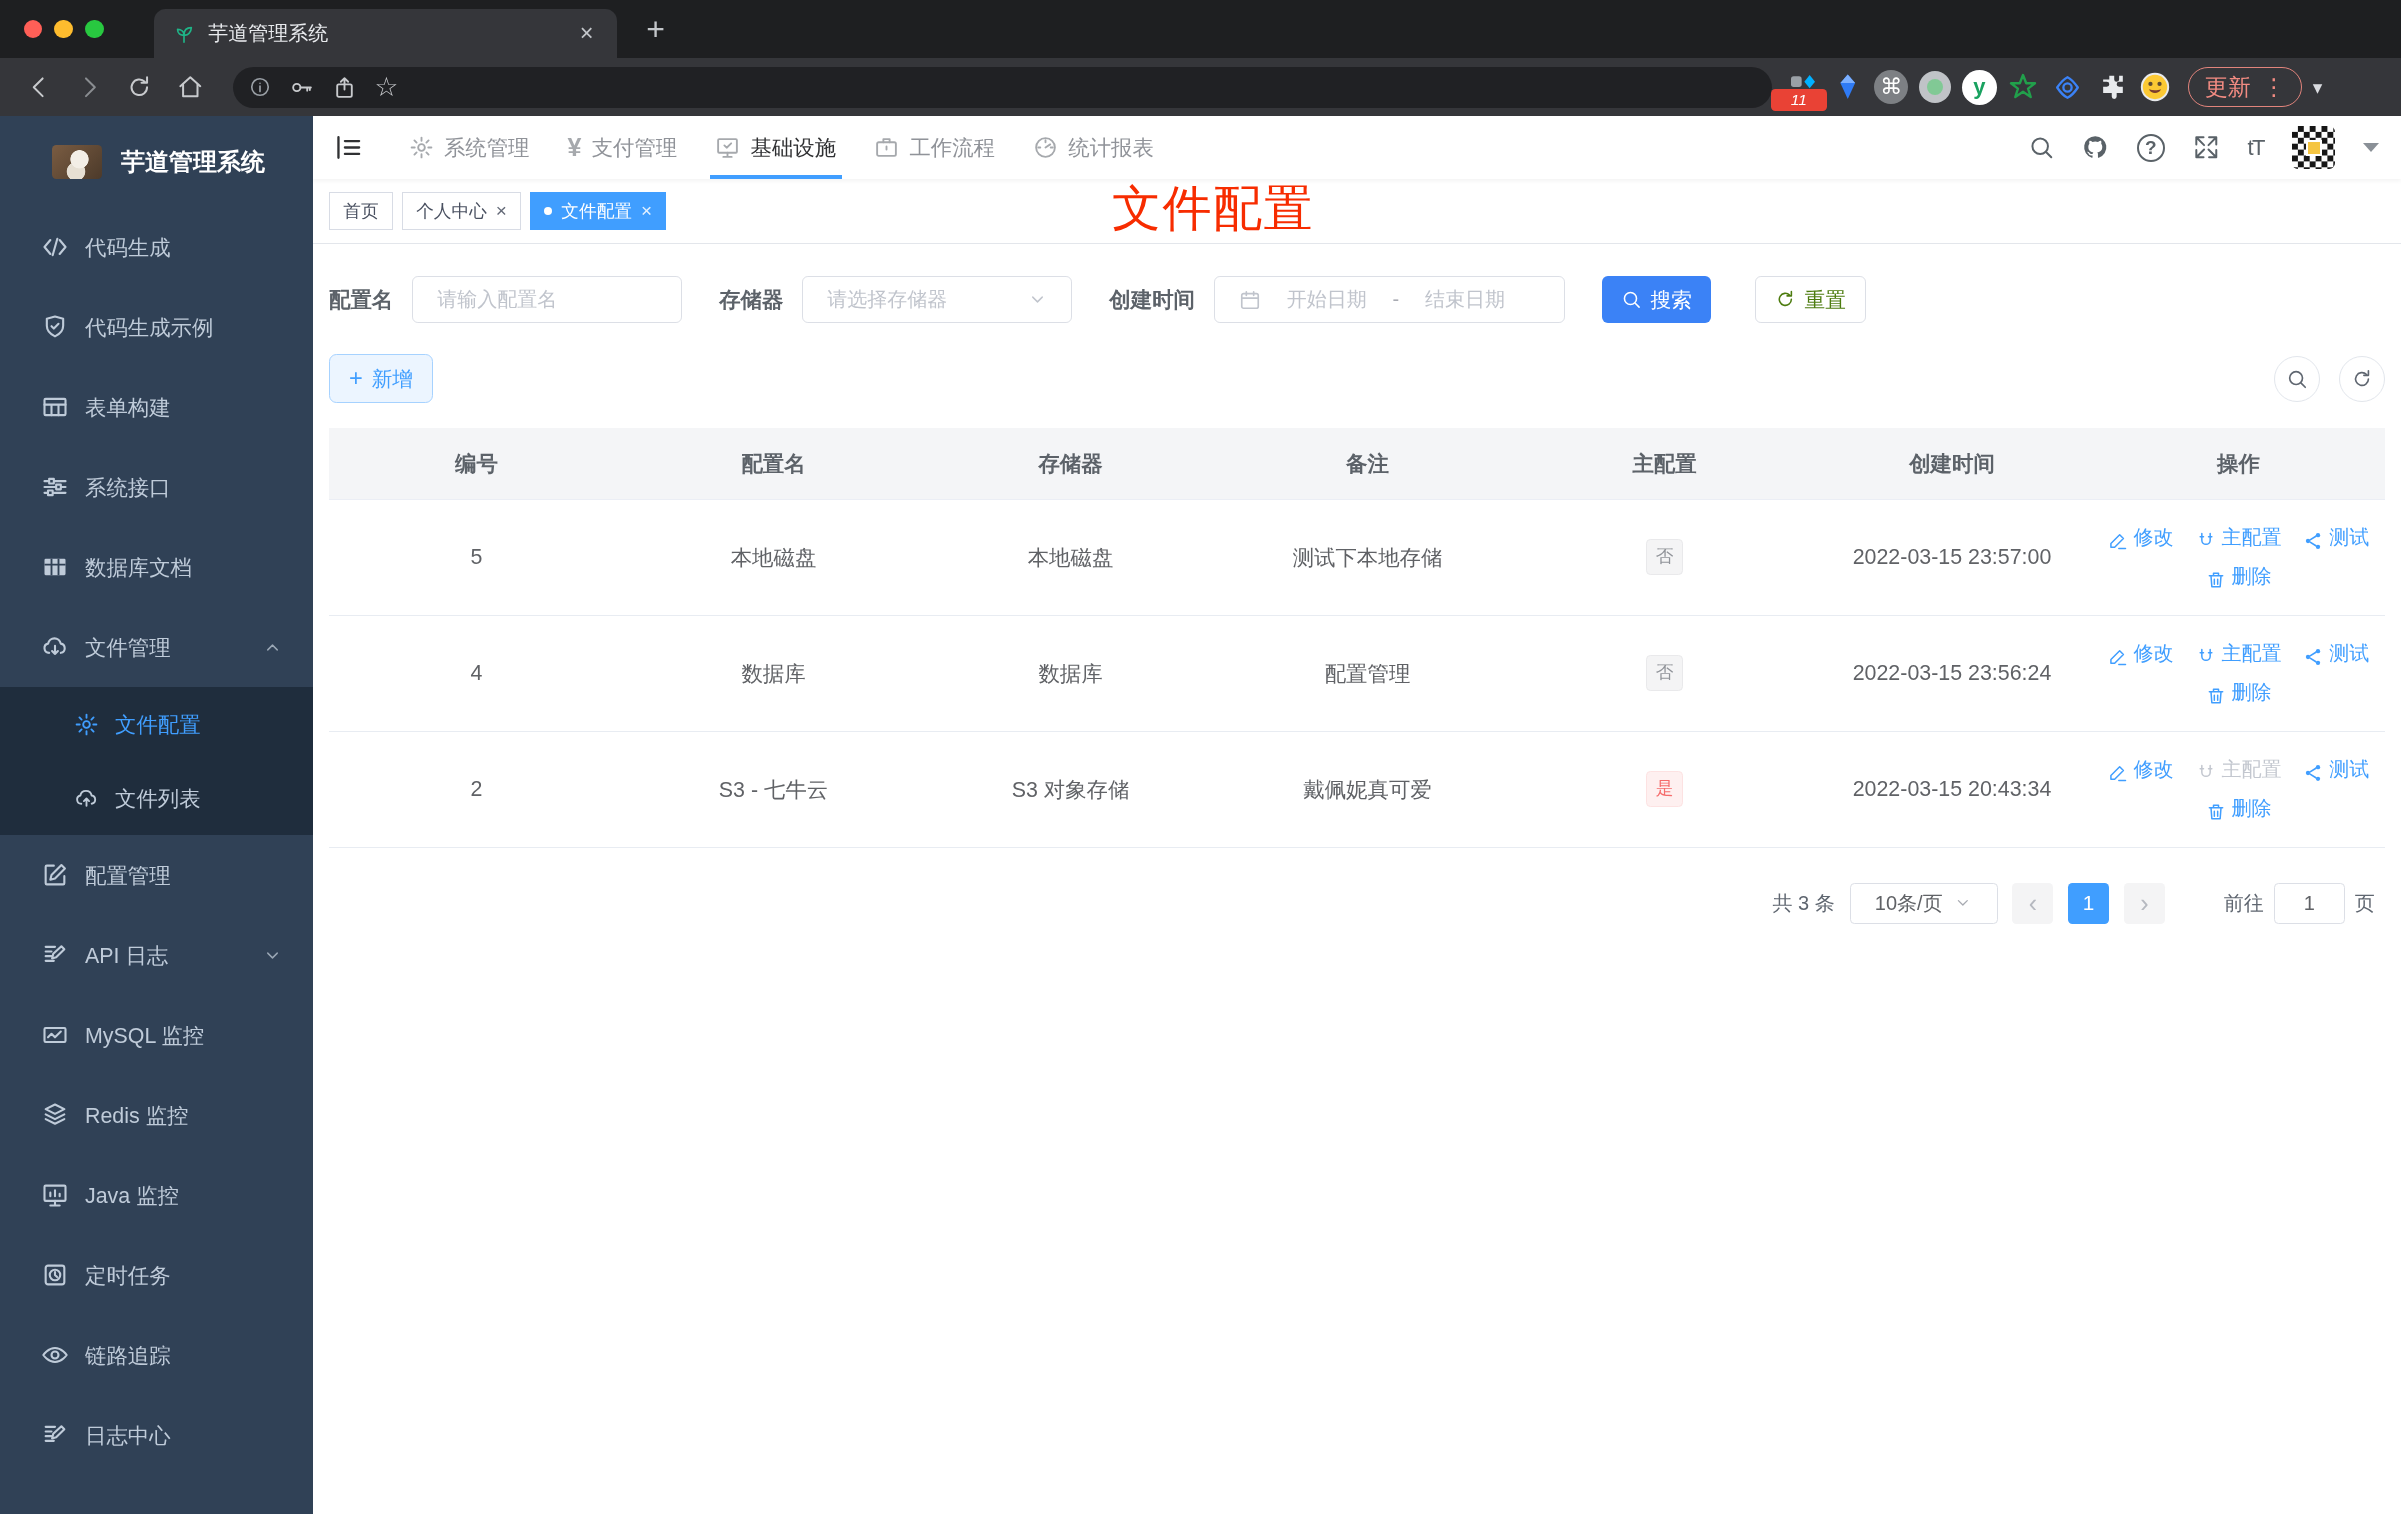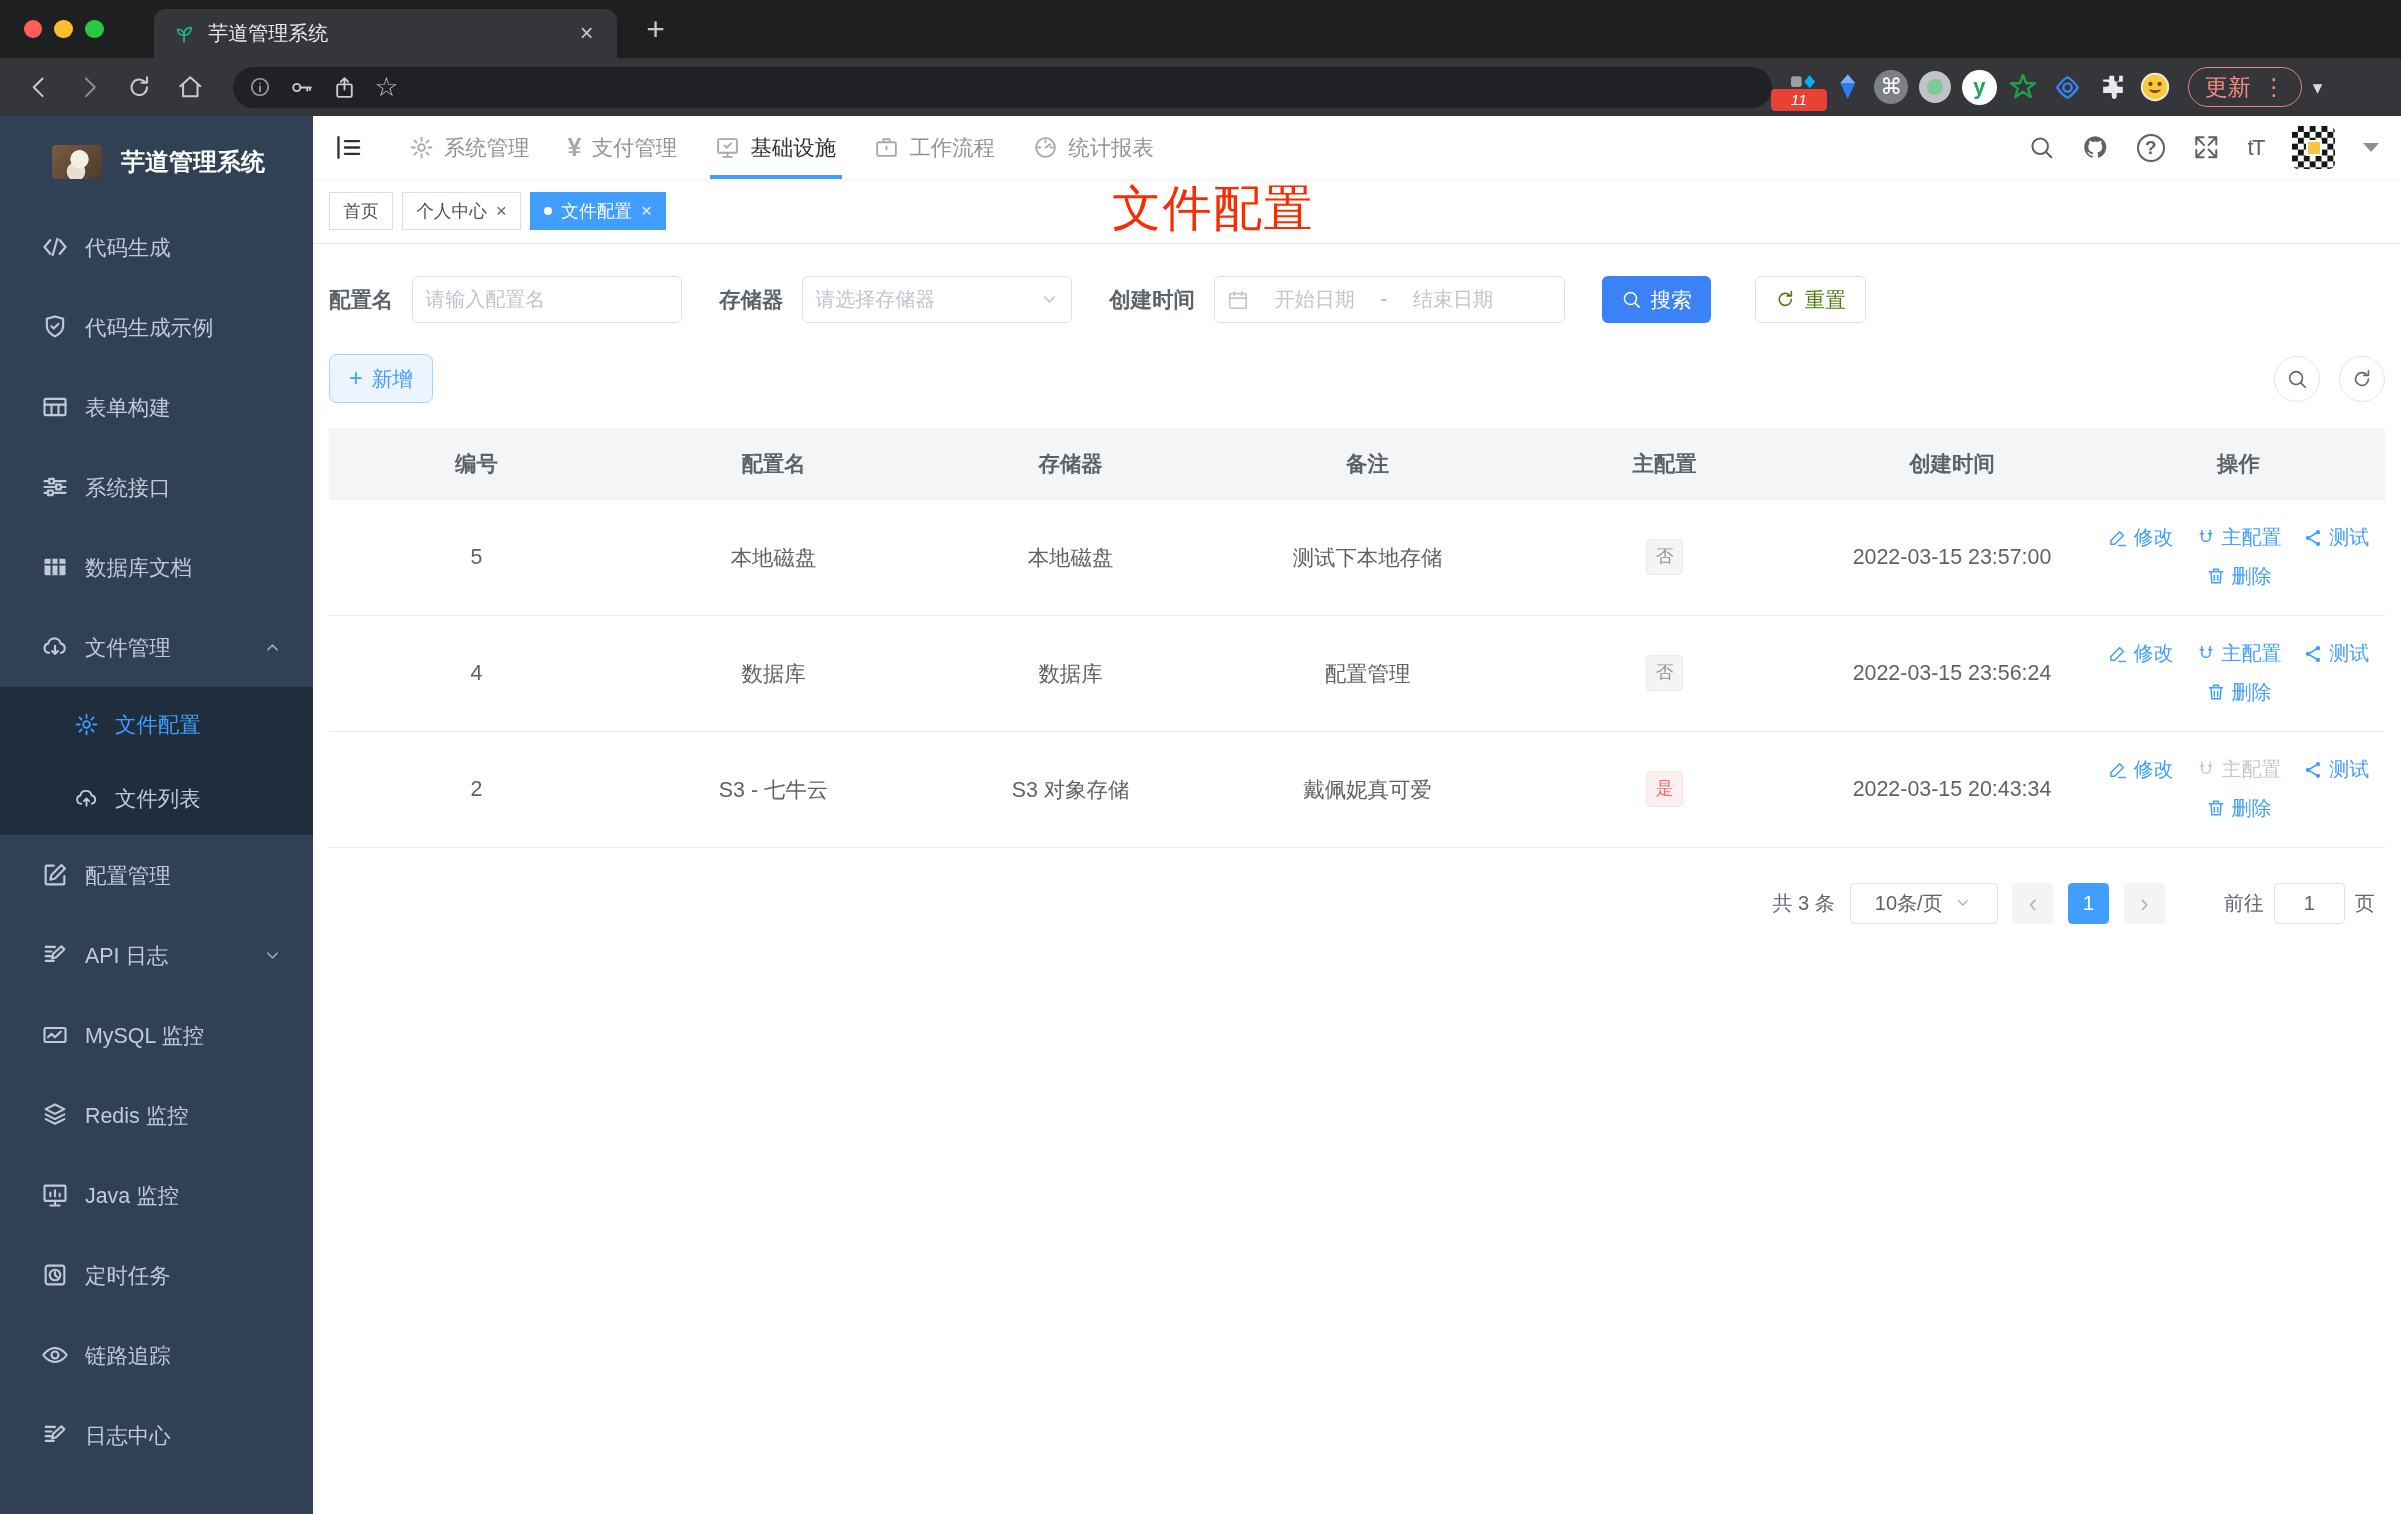--- a/index.html
+++ b/index.html
@@ -71,21 +71,21 @@
 .tag{height:38px;display:flex;align-items:center;gap:8.9px;padding:0 13.3px;border:0.7px solid #d8dce5;font-size:17.7px;color:#495060;background:#fff;cursor:pointer;white-space:nowrap}
 .tag.active{background:#409eff;border-color:#409eff;color:#fff}
 .tdot{width:8px;height:8px;border-radius:50%;background:#fff}
 .tclose{font-size:19px;opacity:.85}
 
 .annotation{position:absolute;left:1112px;top:176px;font-size:49px;font-weight:500;color:#f72c00;z-index:60;letter-spacing:1.5px;pointer-events:none}
 
 .content{padding:32px 16px 0;flex:1;min-width:0}
 .filters{display:flex;align-items:center}
 .flabel{font-size:21.4px;font-weight:700;color:#5c6269;margin-right:19px;white-space:nowrap}
-.fbox{height:47px;border:0.7px solid #dcdfe6;border-radius:5.9px;background:#fff;display:flex;align-items:center;padding:0 12px;margin-right:37px}
+.fbox{height:47px;border:0.7px solid #dcdfe6;border-radius:5.9px;background:#fff;display:flex;align-items:center;padding:0 24px;margin-right:37px}
 .finput{width:270px}
 .finput input{border:0;outline:0;width:100%;font-size:20px;color:#606266;background:transparent}
 .finput input::placeholder,.fdate input::placeholder{color:#c0c4cc}
 .fsel{width:270px;color:#c0c4cc;font-size:20px;justify-content:space-between}
 .fsel .sc{color:#c0c4cc;width:19px;height:19px}
 .fdate{width:351px;color:#c0c4cc;font-size:20px;gap:10.3px}
 .fdate input{border:0;outline:0;width:111px;font-size:20px;text-align:center;background:transparent;color:#606266}
 .cal{width:22px;height:22px;color:#c0c4cc;flex-shrink:0}
 .dsep{color:#a8abb2}
 .btn{height:47px;border-radius:5.9px;display:flex;align-items:center;gap:8.9px;font-size:20.7px;padding:0 19px;cursor:pointer;white-space:nowrap}
@@ -101,21 +101,21 @@
 .cic{width:22px;height:22px}
 
 table{width:100%;border-collapse:collapse;margin-top:25px;table-layout:fixed}
 th{height:71px;background:#f4f5f7;font-size:21.4px;color:#5c6269;font-weight:700;text-align:center;border-bottom:0.7px solid #ebeef5}
 td{height:116px;font-size:21.4px;color:#606266;text-align:center;border-bottom:0.7px solid #e8ecf2;vertical-align:middle}
 .tagc{display:inline-block;min-width:35px;padding:5.9px 8.9px;border-radius:4.4px;font-size:17.7px;line-height:1.2}
 .t-info{background:#f4f4f5;border:0.7px solid #e9e9eb;color:#909399}
 .t-danger{background:#fef0f0;border:0.7px solid #fde2e2;color:#f56c6c}
 .acts{display:flex;flex-direction:column;gap:11.8px;align-items:center}
 .aline{display:flex;gap:22px}
-.alink{color:#409eff;font-size:20px;display:flex;align-items:center;gap:5.9px;cursor:pointer;white-space:nowrap}
+.alink{color:#409eff;font-size:20px;display:flex;align-items:flex-end;gap:5.9px;cursor:pointer;white-space:nowrap}
 .alink .aic{width:20px;height:20px}
 .alink.dis{color:#c3c7cf;cursor:default}
 
 .pag{display:flex;align-items:center;justify-content:flex-end;gap:14.8px;margin-top:35px;font-size:20px;color:#5f6670;padding-right:10.3px}
 .psel{width:148px;height:41px;border:0.7px solid #dcdfe6;border-radius:4.4px;display:flex;align-items:center;justify-content:center;gap:11.8px;color:#606266;cursor:pointer}
 .psel .sc{width:17.7px;height:17.7px;color:#a8abb2}
 .pbtn{width:41px;height:41px;background:#f4f4f5;border-radius:4.4px;display:flex;align-items:center;justify-content:center;color:#b6b9c0;font-size:25px;cursor:pointer}
 .pcur{background:#409eff;color:#fff;font-size:20.7px}
 .pgoto{display:flex;align-items:center;gap:10px;margin-left:44px}
 .pin{width:71px;height:41px;border:0.7px solid #dcdfe6;border-radius:4.4px;text-align:center;font-size:20px;color:#606266;outline:0}

